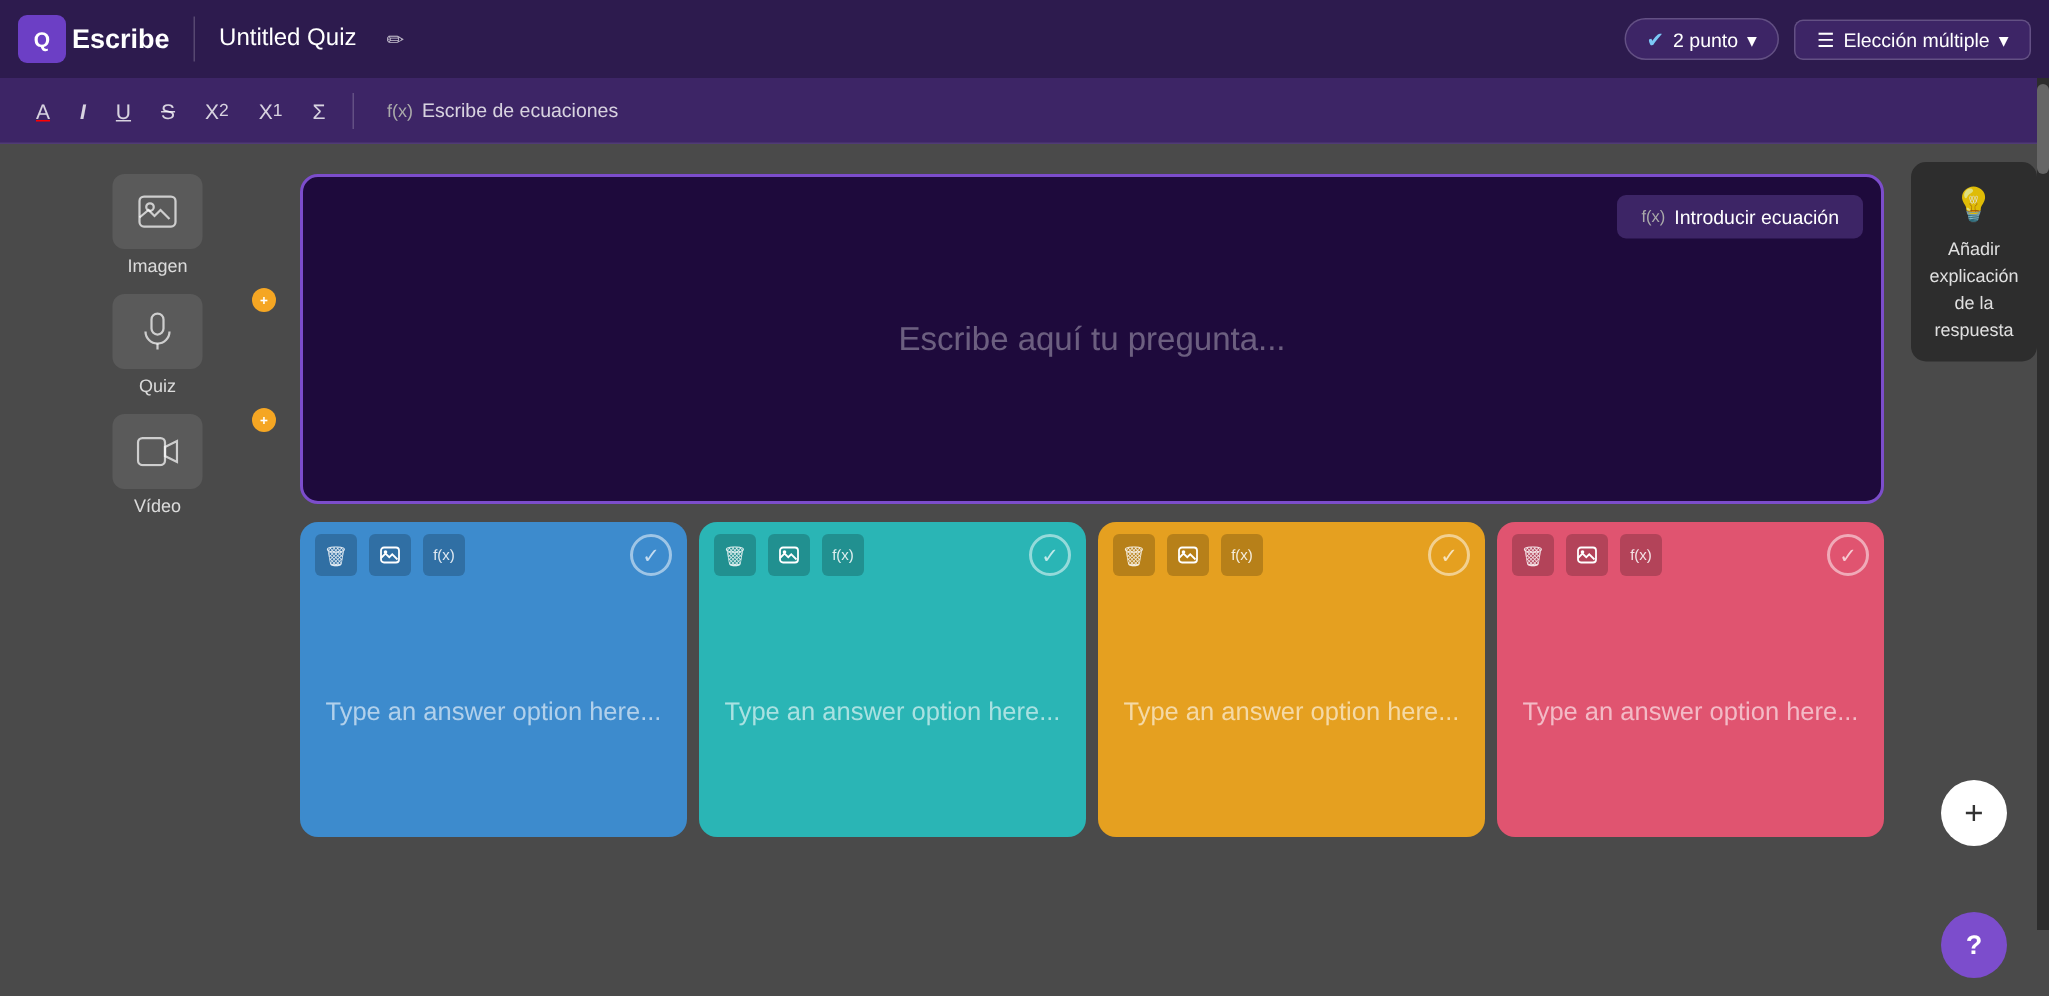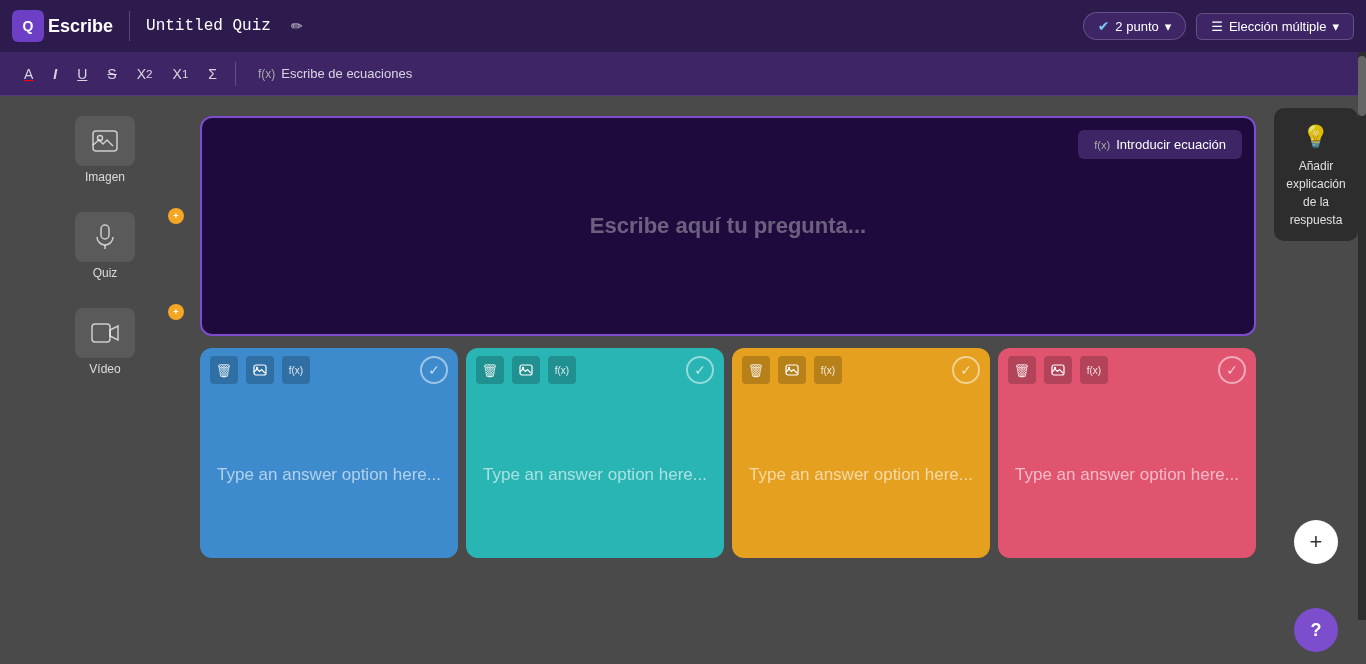--- a/index.html
+++ b/index.html
@@ -37,21 +37,20 @@
     .nav-divider {
       width: 1px;
       height: 30px;
       background: rgba(255,255,255,0.2);
       margin: 0 4px;
     }
     .quiz-title {
       color: white;
       font-size: 16px;
       font-weight: 500;
-      font-family: Liberation Mono, monospace;
     }
     .edit-btn {
       background: none;
       border: none;
       color: rgba(255,255,255,0.7);
       cursor: pointer;
       font-size: 14px;
       padding: 4px 8px;
     }
     .nav-right {
@@ -127,21 +126,21 @@
       height: 568px;
       background: #4a4a4a;
     }
 
     
     .left-sidebar {
       width: 190px;
       padding: 20px 0 0 20px;
       display: flex;
       flex-direction: column;
-      gap: 28px;
+      gap: 12px;
     }
     .sidebar-tool {
       display: flex;
       flex-direction: column;
       align-items: center;
       gap: 4px;
       cursor: pointer;
       position: relative;
     }
     .sidebar-tool-icon {
@@ -208,21 +207,20 @@
       display: flex;
       align-items: center;
       gap: 6px;
     }
     .question-input-area {
       flex: 1;
       display: flex;
       align-items: center;
       justify-content: center;
       padding: 24px;
-      font-weight: bold;
     }
     .question-placeholder {
       color: rgba(255,255,255,0.35);
       font-size: 22px;
       text-align: center;
     }
 
     
     .answers-grid {
       display: grid;

